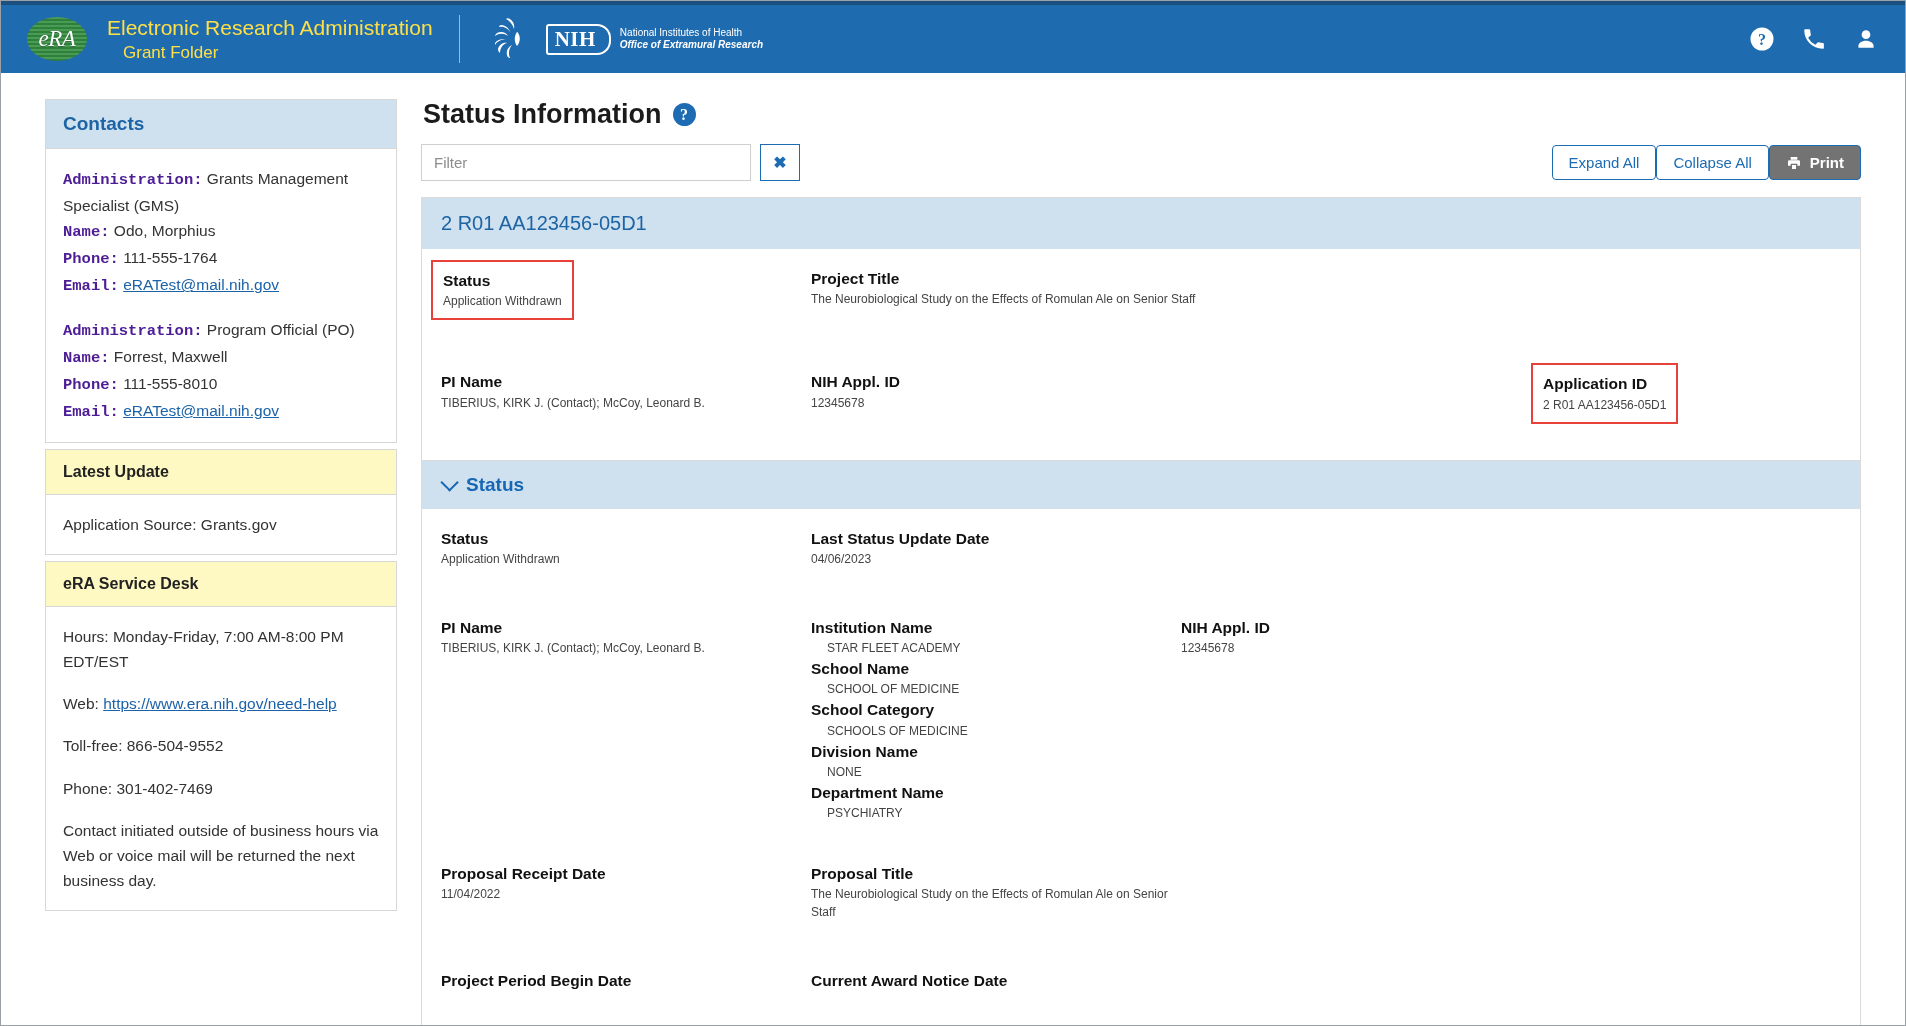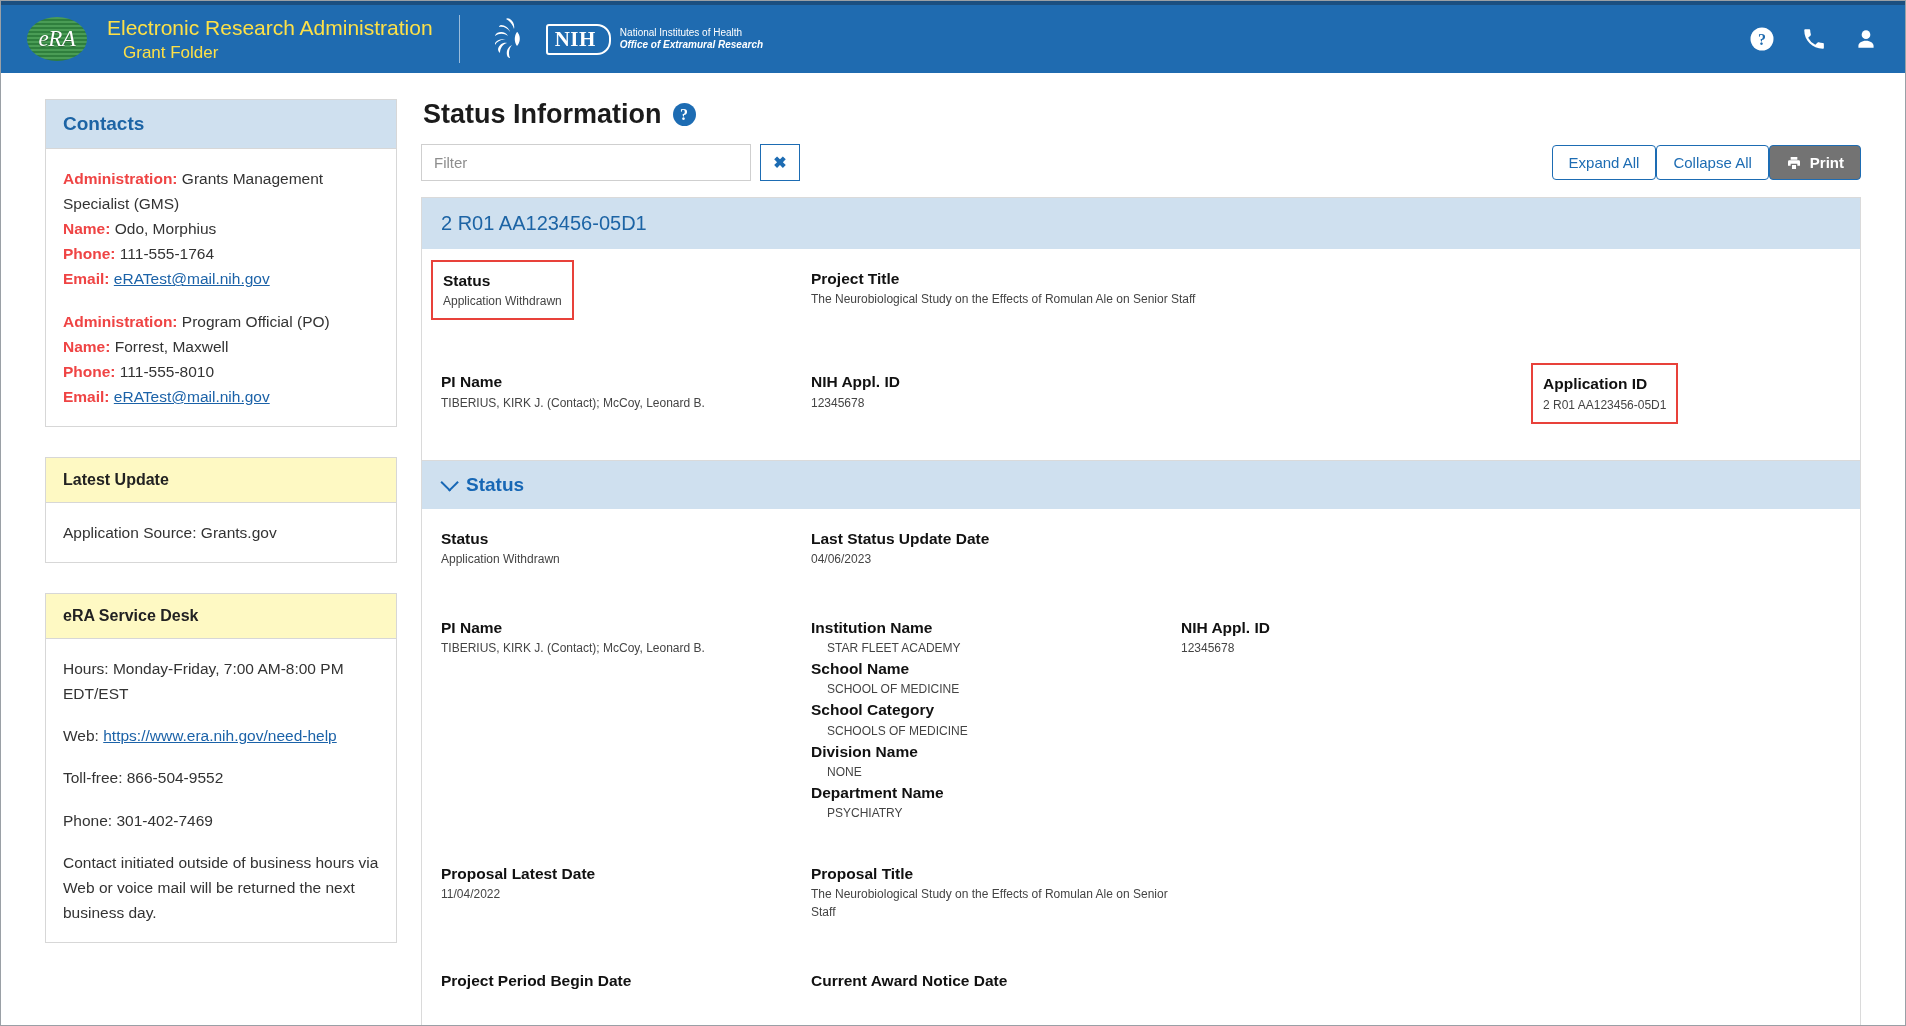--- a/index.html
+++ b/index.html
@@ -86,31 +86,31 @@
     background: #fff;
   }
   .sidebar {
     width: 420px;
     flex: 0 0 420px;
     padding: 0 24px 0 44px;
   }
   .card {
     border: 1px solid #d7d7d7;
     background: #fff;
-    margin-bottom: 30px;
+    margin-bottom: 6px;
   }
   .card-head {
     padding: 13px 17px;
     border-bottom: 1px solid #d7d7d7;
     font-size: 19px;
   }
   .card-head.blue { background: #cfe0ef; color: #1d64a5; font-weight: bold; }
   .card-head.grey { background: #fef9c3; color: #222; font-weight: bold; font-size: 16px; }
   .card-body { padding: 17px; font-size: 15.5px; color: #333; line-height: 1.62; }
-  .kv b { color: #ef4444; }
+  .kv b { color: #4c1d95; font-family: Liberation Mono, monospace; }
   .contact-group { margin-bottom: 17px; }
   .contact-group:last-child { margin-bottom: 0; }
   a.link { color: #1b62a8; text-decoration: underline; }
   .sd-line { margin-bottom: 17px; }
   .sd-line:last-child { margin-bottom: 0; }
 
   
   .main {
     flex: 1 1 auto;
     padding: 0 44px 0 0;
@@ -438,21 +438,21 @@
             </div>
 
             <div class="field">
               <div class="f-label">NIH Appl. ID</div>
               <div class="f-value">12345678</div>
             </div>
           </div>
 
           <div class="grid3" style="margin-top:14px;">
             <div class="field">
-              <div class="f-label">Proposal Latest Date</div>
+              <div class="f-label">Proposal Receipt Date</div>
               <div class="f-value">11/04/2022</div>
             </div>
             <div class="field">
               <div class="f-label">Proposal Title</div>
               <div class="f-value">The Neurobiological Study on the Effects of Romulan Ale on Senior Staff</div>
             </div>
             <div></div>
           </div>
 
           <div class="grid3" style="margin-top:22px;">

